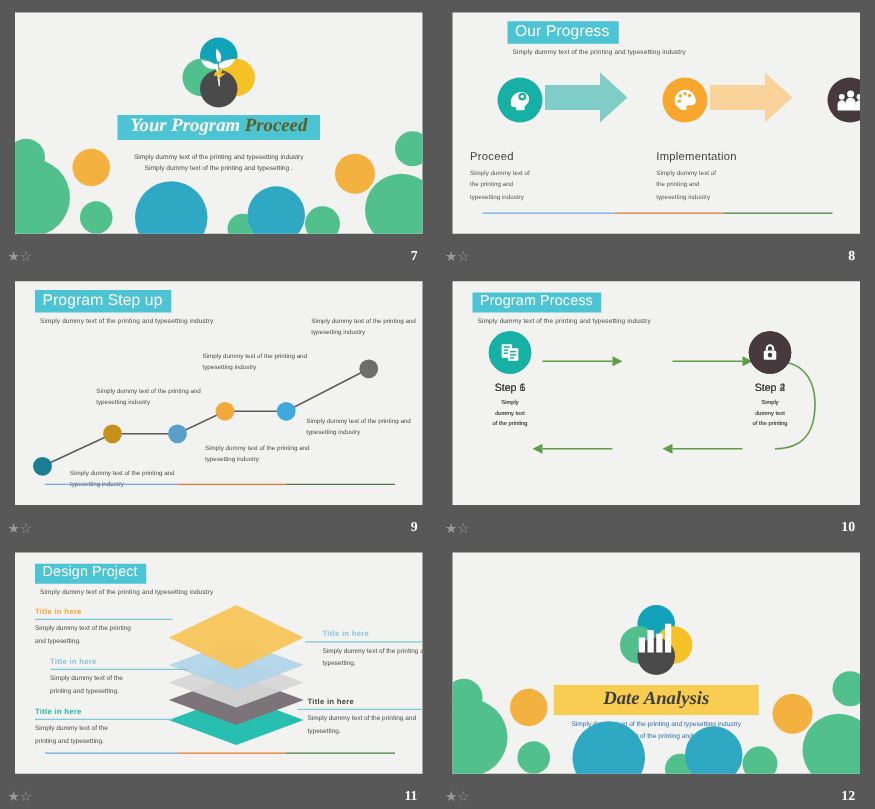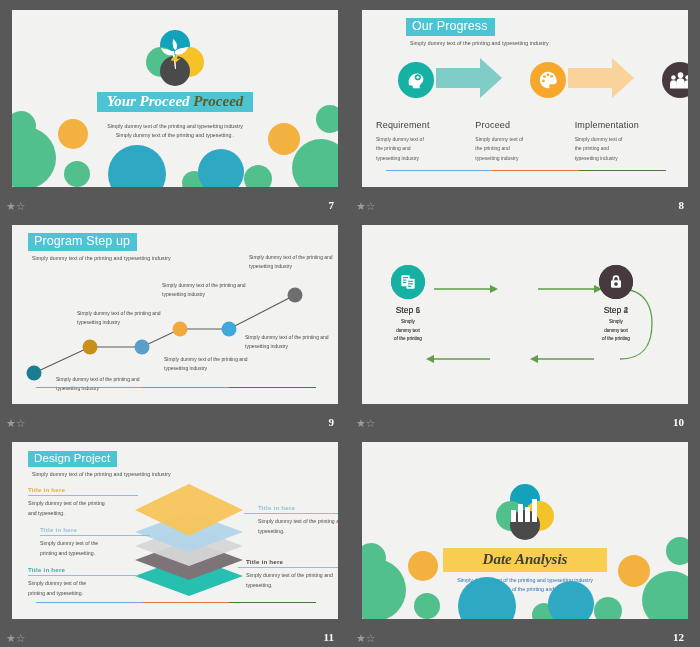--- a/index.html
+++ b/index.html
@@ -117,21 +117,21 @@
               <path d="M14 13 C8 9 4 10 2 9 c2 6 7 8 12 7 z"></path>
               <path d="M16 12 C22 8 26 9 29 8 c-2 6-8 9-13 7 z"></path>
               <path d="M15 10 C13 5 14 2 14 0 c4 3 5 7 3 11 z"></path>
             </g>
             <path d="M13 19 l6 -3 -1 4 4 -1 -7 6 1 -4 -4 1z" fill="#f5c228"></path>
           </svg>
         </div>
 
         <div class="cover-title">
           <span class="band-teal">
-            <span class="a">Your Proceed</span>
+            <span class="a">Your Program</span>
             <span class="b">Proceed</span>
           </span>
         </div>
         <div class="cover-sub">
           <div>Simply dummy text of the printing and typesetting industry</div>
           <div>Simply dummy  text of the printing and typesetting .</div>
         </div>
 
         <div class="bubbles">
           <span class="bub" style="left:-18px;top:18px;width:62px;height:62px;background:#52c08d"></span>
@@ -188,26 +188,20 @@
               <path d="M8.4 20v-7a4.6 4.6 0 019.2 0v7z"></path>
             <circle cx="5" cy="7.6" r="2.6"></circle>
               <path d="M1.2 20v-5.6a3.8 3.8 0 017.6 0V20z"></path>
             <circle cx="21" cy="7.6" r="2.6"></circle>
               <path d="M17.2 20v-5.6a3.8 3.8 0 017.6 0V20z"></path>
           </svg>
         </div>
       </div>
 
       <div class="s8cols">
-        <div class="s8col">
-          <h4>Requirement</h4>
-          <p style="white-space:pre-line">Simply dummy  text of
-the printing and
-typesetting industry</p>
-        </div>
         <div class="s8col">
           <h4>Proceed</h4>
           <p style="white-space:pre-line">Simply dummy  text of
 the printing and
 typesetting industry</p>
         </div>
         <div class="s8col">
           <h4>Implementation</h4>
           <p style="white-space:pre-line">Simply dummy  text of
 the printing and
@@ -257,20 +251,24 @@
         </div>
     </div>
     <div class="footer">
       <span class="star">★☆</span>
       <span class="pg">9</span>
     </div>
   </div>
 
   <div class="cell">
     <div class="slide-wrap">
+      <div style="position:absolute;left:16px;top:6px;z-index:3">
+        <span class="chip small">Program Process</span>
+        <div class="sub">Simply dummy text of the printing and typesetting  industry</div>
+      </div>
 
       <div class="proc">
         <svg class="wires" width="326" height="135" viewBox="0 0 326 135">
           <g stroke="#5e9e46" stroke-width="1.3" fill="none">
             <path d="M72 24 H128"></path>
               <path d="M72 24 l0 0"></path>
             <path d="M176 24 H232"></path>
             <path d="M258 24 C286 24 290 46 290 58 C290 74 286 94 258 94"></path>
             <path d="M232 94 H176"></path>
             <path d="M128 94 H72"></path>

